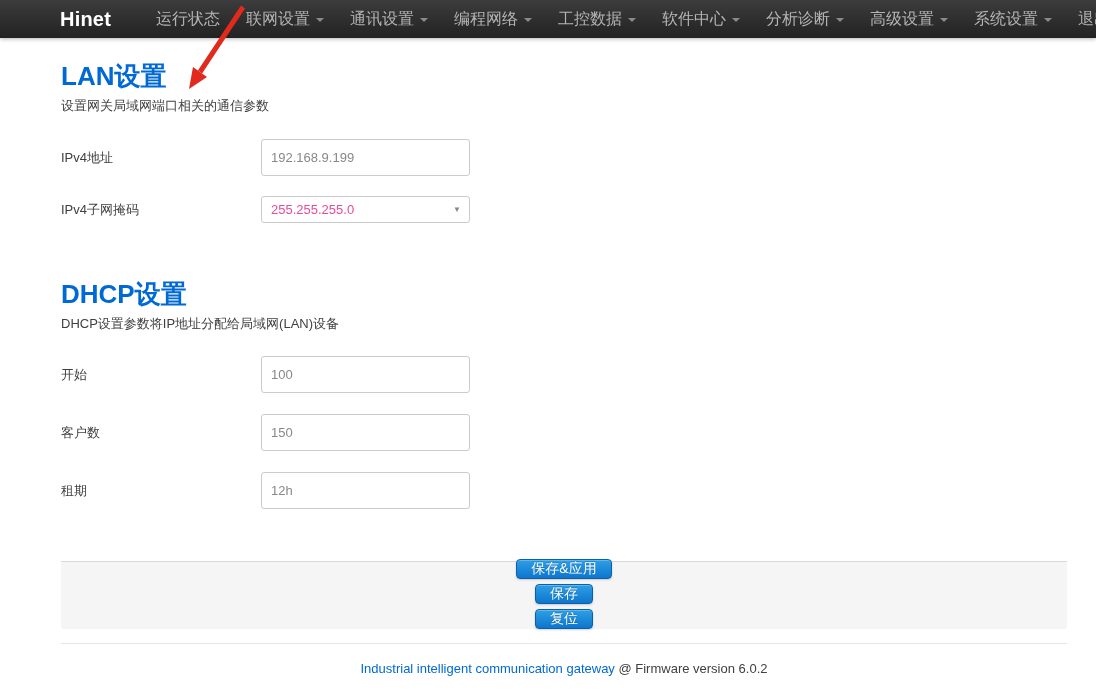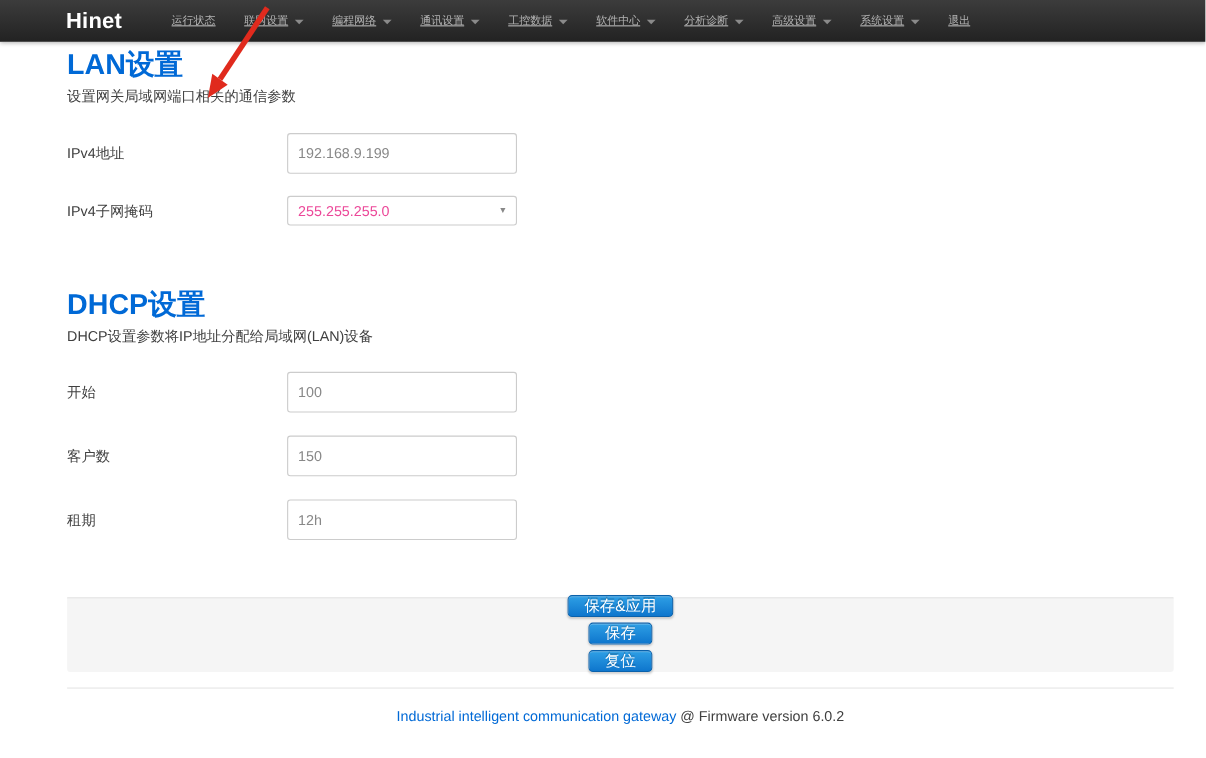--- a/index.html
+++ b/index.html
@@ -29,29 +29,28 @@
   .brand {
     color: #ffffff;
     font-size: 20px;
     font-weight: 700;
     margin-right: 32px;
     letter-spacing: .2px;
     cursor: pointer;
   }
   .nav-item {
     color: #b4b4b4;
-    font-size: 10px;
+    font-size: 16px;
     height: 38px;
     display: inline-flex;
     align-items: center;
     gap: 6px;
     padding: 0 13px;
     cursor: pointer;
     white-space: nowrap;
-    text-decoration: underline;
   }
   .caret {
     width: 0; height: 0;
     border-left: 4px solid transparent;
     border-right: 4px solid transparent;
     border-top: 4px solid #8a8a8a;
     margin-top: 2px;
   }
 
   
@@ -66,21 +65,21 @@
   
   .container { margin-left: 61px; width: 1006px; }
 
   .section-title {
     color: #0069d6;
     font-size: 26px;
     font-weight: 700;
     line-height: 28px;
     margin: 0;
   }
-  .lan-title { padding-top: 6px; }
+  .lan-title { padding-top: 24px; }
   .dhcp-title { padding-top: 57px; }
   .section-sub { margin-top: 7px; font-size: 13px; color: #404040; }
 
   .form-row {
     display: flex;
     align-items: center;
     margin-top: 20px;
   }
   .form-row.first { margin-top: 24px; }
   .form-row.check-row { margin-top: 29px; }
@@ -215,25 +214,25 @@
 <div class="navbar">
   <span class="brand">Hinet</span>
   <span class="nav-item">
       <span>运行状态</span>
     </span>
   <span class="nav-item">
       <span>联网设置</span>
       <span class="caret"></span>
     </span>
   <span class="nav-item">
+      <span>通讯设置</span>
+      <span class="caret"></span>
+    </span>
+  <span class="nav-item">
       <span>编程网络</span>
-      <span class="caret"></span>
-    </span>
-  <span class="nav-item">
-      <span>通讯设置</span>
       <span class="caret"></span>
     </span>
   <span class="nav-item">
       <span>工控数据</span>
       <span class="caret"></span>
     </span>
   <span class="nav-item">
       <span>软件中心</span>
       <span class="caret"></span>
     </span>

